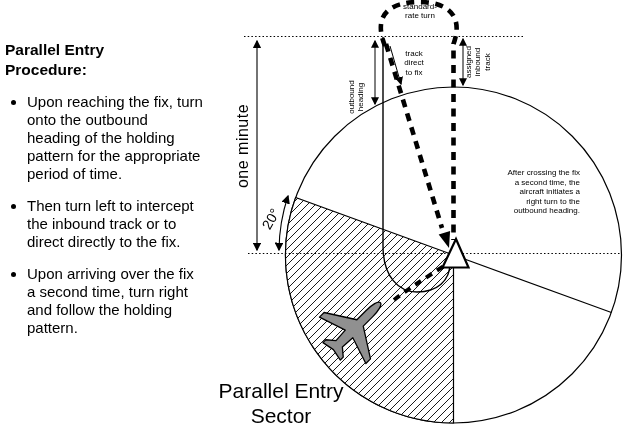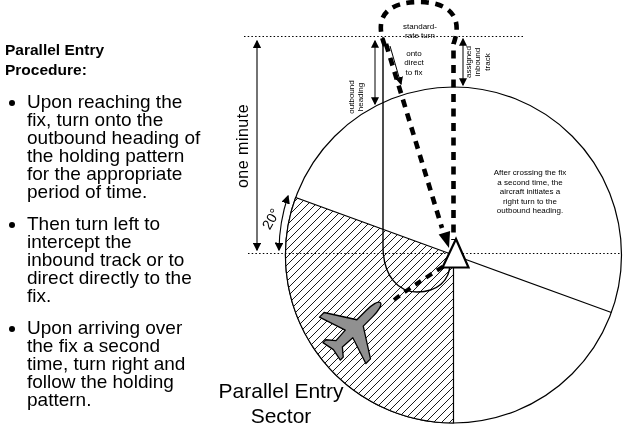--- a/index.html
+++ b/index.html
@@ -5,21 +5,21 @@
   html,body{margin:0;padding:0;background:#fff;}
   .canvas{
     position:relative;width:623px;height:440px;background:#fff;overflow:hidden;
     font-family:"Liberation Sans",sans-serif;color:#000;
   }
   .pre{white-space:pre-line;}
   
   .left-panel{position:absolute;left:5px;top:40px;width:198px;}
   .panel-title{font-size:15.5px;font-weight:bold;line-height:20px;white-space:pre-line;}
   .panel-list{margin:13px 0 0 0;padding:0 0 0 22px;}
-  .panel-list li{font-size:19px;line-height:18px;margin:0 0 14px 0;}
+  .panel-list li{font-size:15px;line-height:18px;margin:0 0 14px 0;}
   
   svg.diagram{position:absolute;left:0;top:0;}
   
   .lbl{position:absolute;transform:translate(-50%,-50%);text-align:center;line-height:1.18;}
   .f8{font-size:8px;}
   .rot90{transform:translate(-50%,-50%) rotate(-90deg);}
   .one-minute{font-size:16px;letter-spacing:.5px;}
   .angle20{font-size:14px;transform:translate(-50%,-50%) rotate(-60deg);}
   .note{width:100px;font-size:8px;line-height:9.5px;}
   .sector-title{font-size:21px;line-height:25px;}
@@ -78,39 +78,39 @@
 
     <path d="M 394,300 C 412,286 432,274 447,264" fill="none" stroke="#000" stroke-width="4" stroke-dasharray="7 6"></path>
 
     <polygon points="456,239 442.5,267.5 468.5,267.5" fill="#fff" stroke="#000" stroke-width="2.2"></polygon>
 
     <g transform="translate(356,327) rotate(45) scale(0.82)">
       <path d="M 0,-42 C 3.5,-42 5.5,-33 5.5,-23 L 5.5,-7 L 40,15 L 40,23 L 6.5,12 L 5.5,29 L 15,37 L 15,42 L 0,39 L -15,42 L -15,37 L -5.5,29 L -6.5,12 L -40,23 L -40,15 L -5.5,-7 L -5.5,-23 C -5.5,-33 -3.5,-42 0,-42 Z" fill="#909090" stroke="#000" stroke-width="1.6" stroke-linejoin="round"></path>
     </g>
   </svg>
 
-  <div class="lbl f8 pre" style="left:420px;top:31px;">standard-
+  <div class="lbl f8 pre" style="left:420px;top:11px;">standard-
 rate turn</div>
 
-  <div class="lbl f8 pre" style="left:414px;top:63px;">onto
+  <div class="lbl f8 pre" style="left:414px;top:63px;">track
 direct
 to fix</div>
 
   <div class="lbl f8 pre rot90" style="left:356px;top:97px;">outbound
 heading</div>
 
   <div class="lbl f8 pre rot90" style="left:478px;top:62px;">assigned
 inbound
 track</div>
 
   <div class="lbl one-minute rot90" style="left:243px;top:146px;">one minute</div>
 
   <div class="lbl angle20" style="left:271px;top:219px;">20°</div>
 
-  <div class="lbl note pre" style="left:530px;top:192px;">After crossing the fix
+  <div class="lbl note pre" style="left:530px;top:192px;text-align:right;">After crossing the fix
 a second time, the
 aircraft initiates a
 right turn to the
 outbound heading.</div>
 
   <div class="lbl sector-title pre" style="left:281px;top:403px;">Parallel Entry
 Sector</div>
 
 </div>
 

